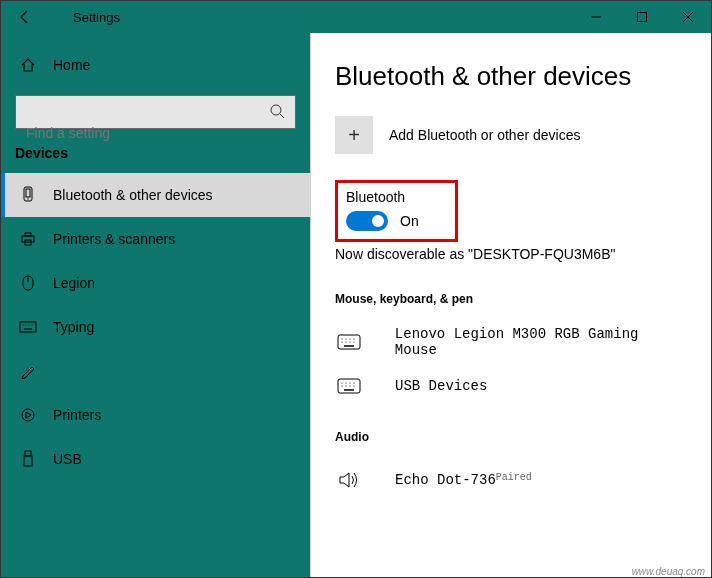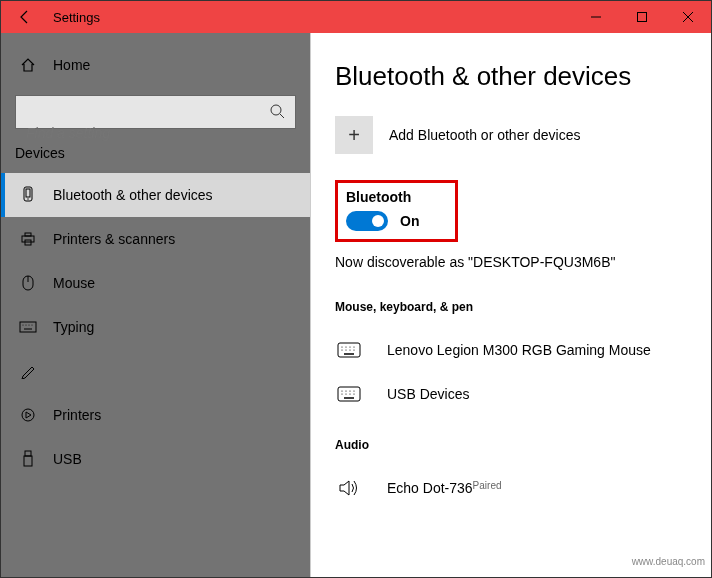--- a/index.html
+++ b/index.html
@@ -11,36 +11,37 @@
     width: 712px;
     height: 578px;
     overflow: hidden;
     position: relative;
     border: 1px solid #333;
   }
   .titlebar {
     height: 32px;
     display: flex;
     align-items: center;
-    background: #ef4444;
+    background: #0f766e;
+    gap: 20px;
   }
   .titlebar .back {
     width: 48px; height: 32px;
     display:flex; align-items:center; justify-content:center;
     font-size: 16px;
   }
   .titlebar .title { font-size: 13px; padding-left: 4px; }
   .winbtns { margin-left:auto; display:flex; }
   .winbtn { width:46px; height:32px; display:flex; align-items:center; justify-content:center; font-size:12px; }
 
   .body { display:flex; height:calc(100% - 32px); }
 
   .sidebar {
     width: 310px;
-    background: #737373;
+    background: #0f766e;
     border-right: 1px solid #ccc;
     display:flex; flex-direction:column;
     padding-top: 10px;
   }
   .home-row, .nav-item {
     display:flex; align-items:center;
     height: 44px;
     padding: 0 18px;
     gap: 16px;
     font-size: 14px;
@@ -49,24 +50,24 @@
   .search {
     margin: 0 14px 16px 14px;
     height: 34px;
     border: 1px solid #666;
     display:flex; align-items:center;
     padding: 0 10px;
     background: #e6e6e6;
   }
   .search input {
     flex:1; border:none; background:transparent; outline:none;
-    font-size: 14px; color:#555; font-style: italic; margin-top: 41px;
+    font-size: 14px; color:#555;  margin-top: 41px;
   }
   .group-title {
-    font-weight: 400;
+    font-weight: 700;
     font-size: 14px;
     padding: 0 14px 12px 14px;
   }
   .nav-item { cursor:default; }
   .nav-item.active {
     background: #d8d8d8;
     border-left: 4px solid #0078d4;
     padding-left: 14px;
   }
   .nav-icon { width:18px; display:flex; justify-content:center; }
@@ -82,43 +83,42 @@
   }
   .plus-box {
     width:38px; height:38px; background:#e0e0e0;
     display:flex; align-items:center; justify-content:center;
     font-size:20px; color:#333;
   }
   .bt-box {
     border: 3px solid #d00;
     padding: 6px 36px 8px 8px;
     display:inline-block;
-    margin-bottom: 12px;
-    font-weight: bold;
+    margin-bottom: 4px;
   }
   .bt-box .lbl { font-size:14px; margin-bottom:6px; }
   .toggle-row { display:flex; align-items:center; gap:12px; }
   .toggle {
     width:42px; height:20px; border-radius:10px;
     background:#0078d4; position:relative;
   }
   .toggle .knob {
     width:12px; height:12px; border-radius:50%;
     background:#fff; position:absolute; right:4px; top:4px;
   }
   .discover { font-size:14px; margin-bottom: 30px; }
   .section-h { font-size:12px; font-weight:700; margin-bottom: 14px; }
-  .dev-row { display:flex; align-items:center; gap:24px; height:44px; }
+  .dev-row { display:flex; align-items:center; gap:32px; height:44px;font-family:Liberation Mono, monospace; }
   .dev-icon { width:28px; display:flex; justify-content:center; }
   .dev-text { display:flex; }
   .dev-sub { font-size:10px; color:#666; }
 
   .watermark {
-    position:absolute; right:6px; bottom:10px;
-    font-size:10px; color:#888;
+    position:absolute; right:6px; bottom:0;
+    font-size:10px; color:#888;font-style:italic;
   }
 </style>
 </head>
 <body>
 
 <div class="titlebar">
   <div class="back">
     <svg width="16" height="16" viewBox="0 0 16 16">
         <path d="M10 2 L4 8 L10 14" stroke="#000" stroke-width="1.2" fill="none"></path>
       </svg>
@@ -184,21 +184,21 @@
       </span>
       <span>Printers &amp; scanners</span>
     </div>
     <div class="nav-item">
       <span class="nav-icon">
         <svg width="14" height="18" viewBox="0 0 14 18">
             <rect x="2" y="2" width="10" height="14" rx="5" stroke="#000" fill="none"></rect>
             <line x1="7" y1="2" x2="7" y2="8" stroke="#000"></line>
           </svg>
       </span>
-      <span>Mouse</span>
+      <span>Legion</span>
     </div>
     <div class="nav-item">
       <span class="nav-icon">
         <svg width="18" height="12" viewBox="0 0 18 12">
             <rect x="1" y="1" width="16" height="10" stroke="#000" fill="none"></rect>
             <circle cx="4" cy="4" r="0.5" fill="#000"></circle>
             <circle cx="7" cy="4" r="0.5" fill="#000"></circle>
             <circle cx="10" cy="4" r="0.5" fill="#000"></circle>
             <circle cx="13" cy="4" r="0.5" fill="#000"></circle>
             <line x1="5" y1="8" x2="13" y2="8" stroke="#000"></line>

